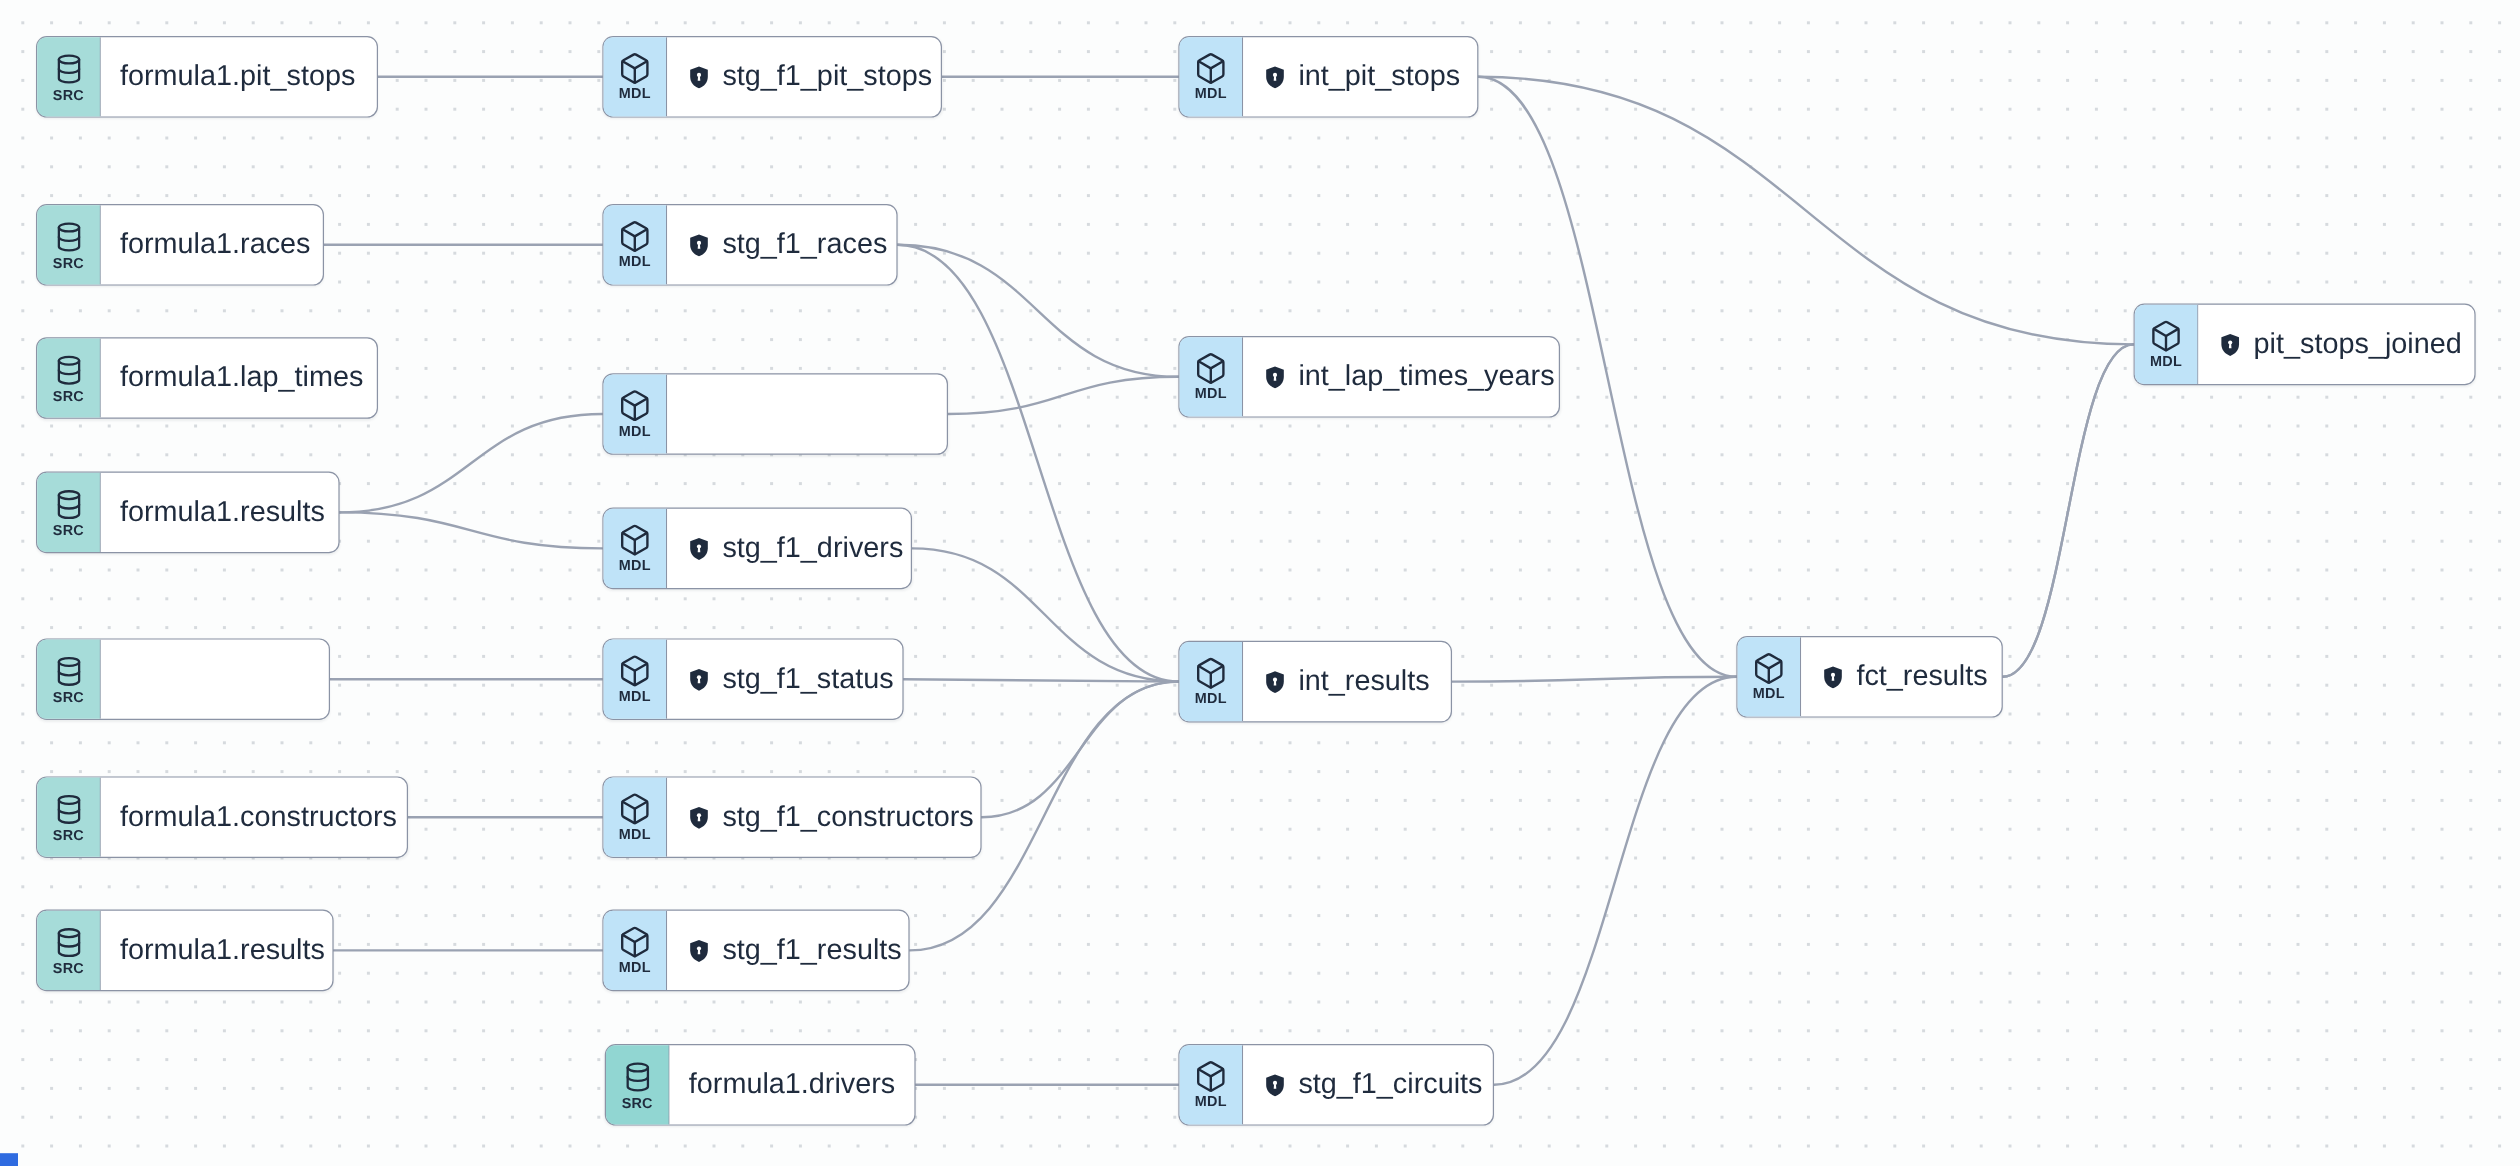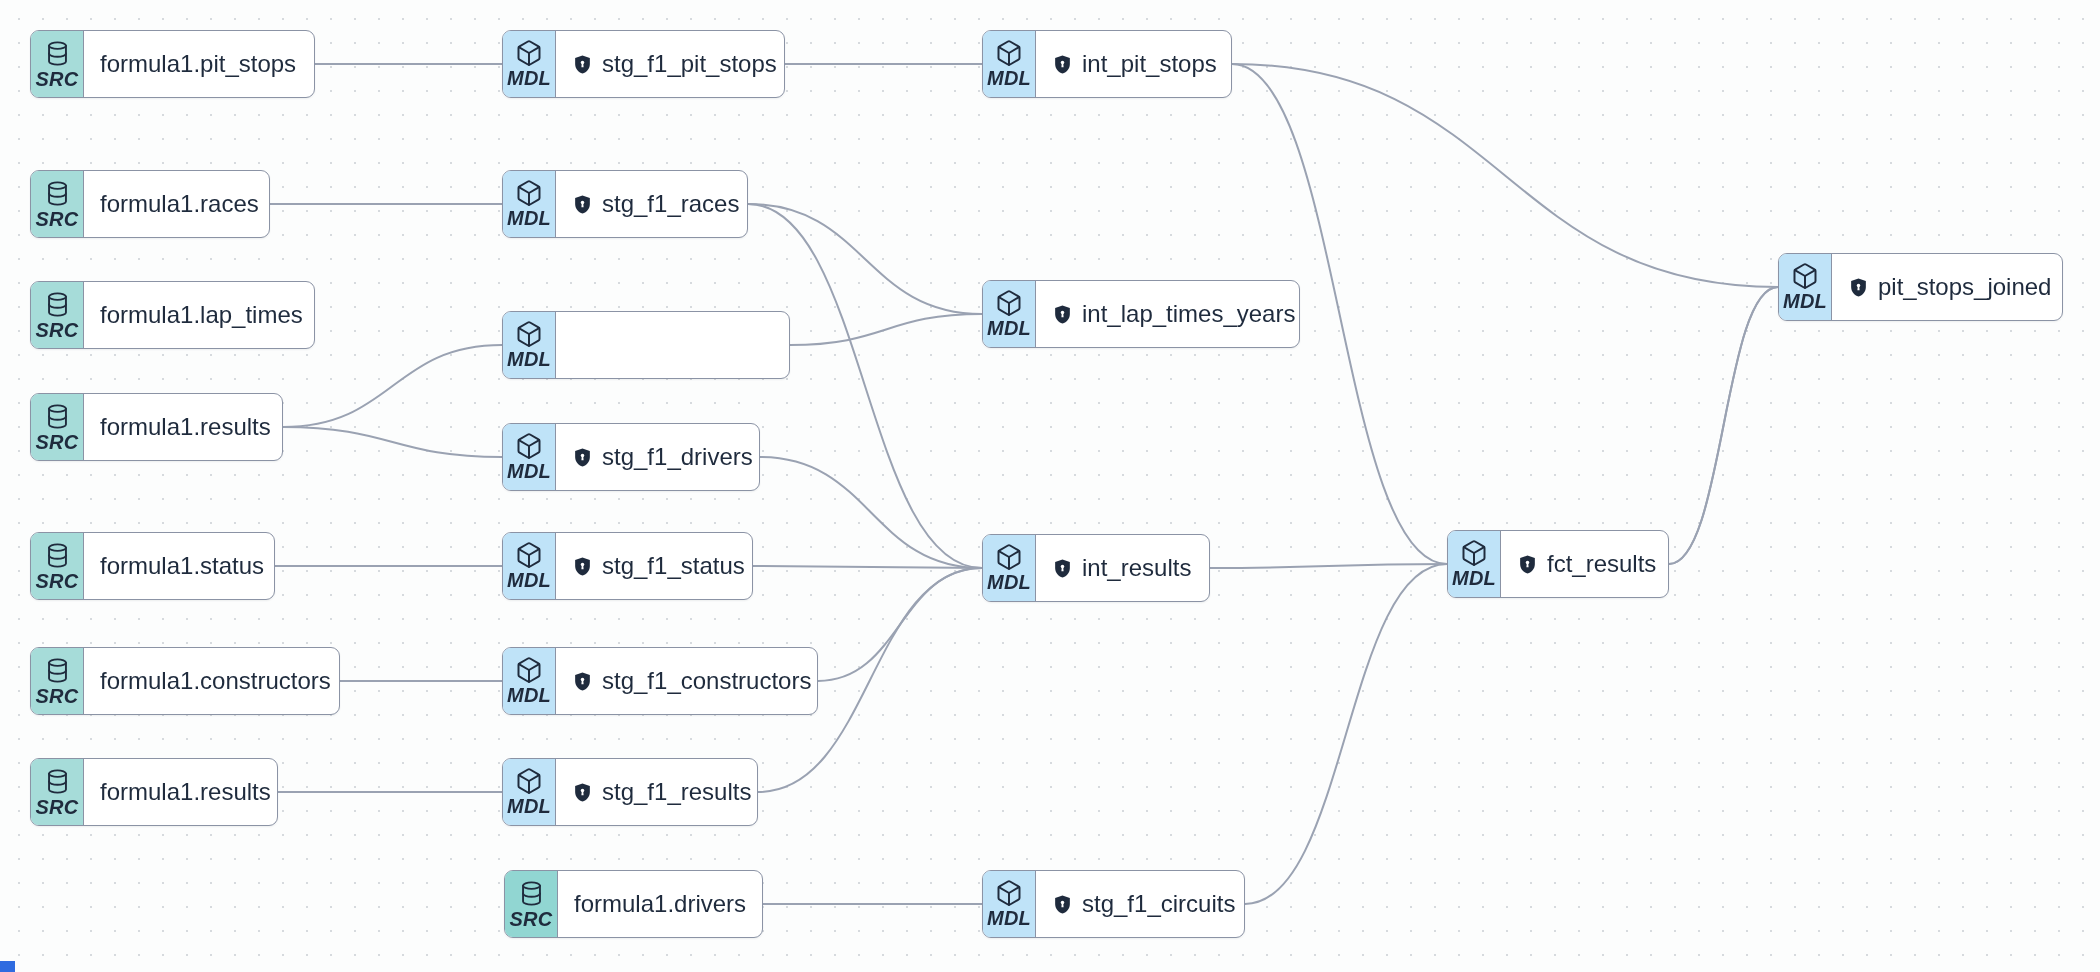--- a/index.html
+++ b/index.html
@@ -46,26 +46,25 @@
     flex-direction:column;
     align-items:center;
     justify-content:center;
     gap:1px;
     border-right:1.5px solid #8b93a5;
     border-radius:7.5px 0 0 7.5px;
     color:#1f2b3d;
   }
   .badge .glyph{display:block;line-height:0;}
   .badge-label{
-    font-size:20px;
+    font-size:12px;
     font-weight:600;
     line-height:1.05;
     letter-spacing:.2px;
     color:#1f2b3d;
-    font-style:italic;
   }
   .label-area{
     display:flex;
     align-items:center;
     gap:9px;
     padding:0 12px 0 16px;
     font-size:24px;
     color:#1f2b3d;
     white-space:nowrap;
   }
@@ -161,23 +160,20 @@
     </div>
     <div class="node" style="left: 30px; top: 532px; width: 245px; height: 68px;">
       <div class="badge" style="background: rgb(166, 220, 217);">
         <span class="glyph"><svg width="27" height="29" viewBox="0 0 24 24" fill="none" stroke="#1f2b3d" stroke-width="1.7" stroke-linecap="round" stroke-linejoin="round">
             <ellipse cx="12" cy="5" rx="7.5" ry="2.9"></ellipse>
             <path d="M4.5 5v14c0 1.6 3.36 2.9 7.5 2.9s7.5-1.3 7.5-2.9V5"></path>
             <path d="M4.5 12c0 1.6 3.36 2.9 7.5 2.9s7.5-1.3 7.5-2.9"></path>
           </svg></span>
         <span class="badge-label">SRC</span>
       </div>
-      <div class="label-area">
-        <span>formula1.status</span>
-      </div>
     </div>
     <div class="node" style="left: 30px; top: 647px; width: 310px; height: 68px;">
       <div class="badge" style="background: rgb(166, 220, 217);">
         <span class="glyph"><svg width="27" height="29" viewBox="0 0 24 24" fill="none" stroke="#1f2b3d" stroke-width="1.7" stroke-linecap="round" stroke-linejoin="round">
             <ellipse cx="12" cy="5" rx="7.5" ry="2.9"></ellipse>
             <path d="M4.5 5v14c0 1.6 3.36 2.9 7.5 2.9s7.5-1.3 7.5-2.9V5"></path>
             <path d="M4.5 12c0 1.6 3.36 2.9 7.5 2.9s7.5-1.3 7.5-2.9"></path>
           </svg></span>
         <span class="badge-label">SRC</span>
       </div>

